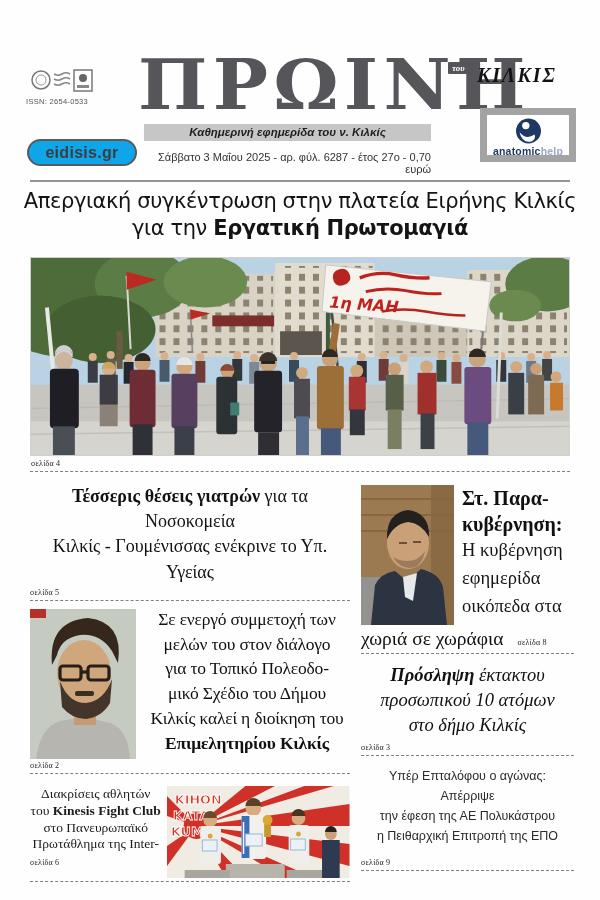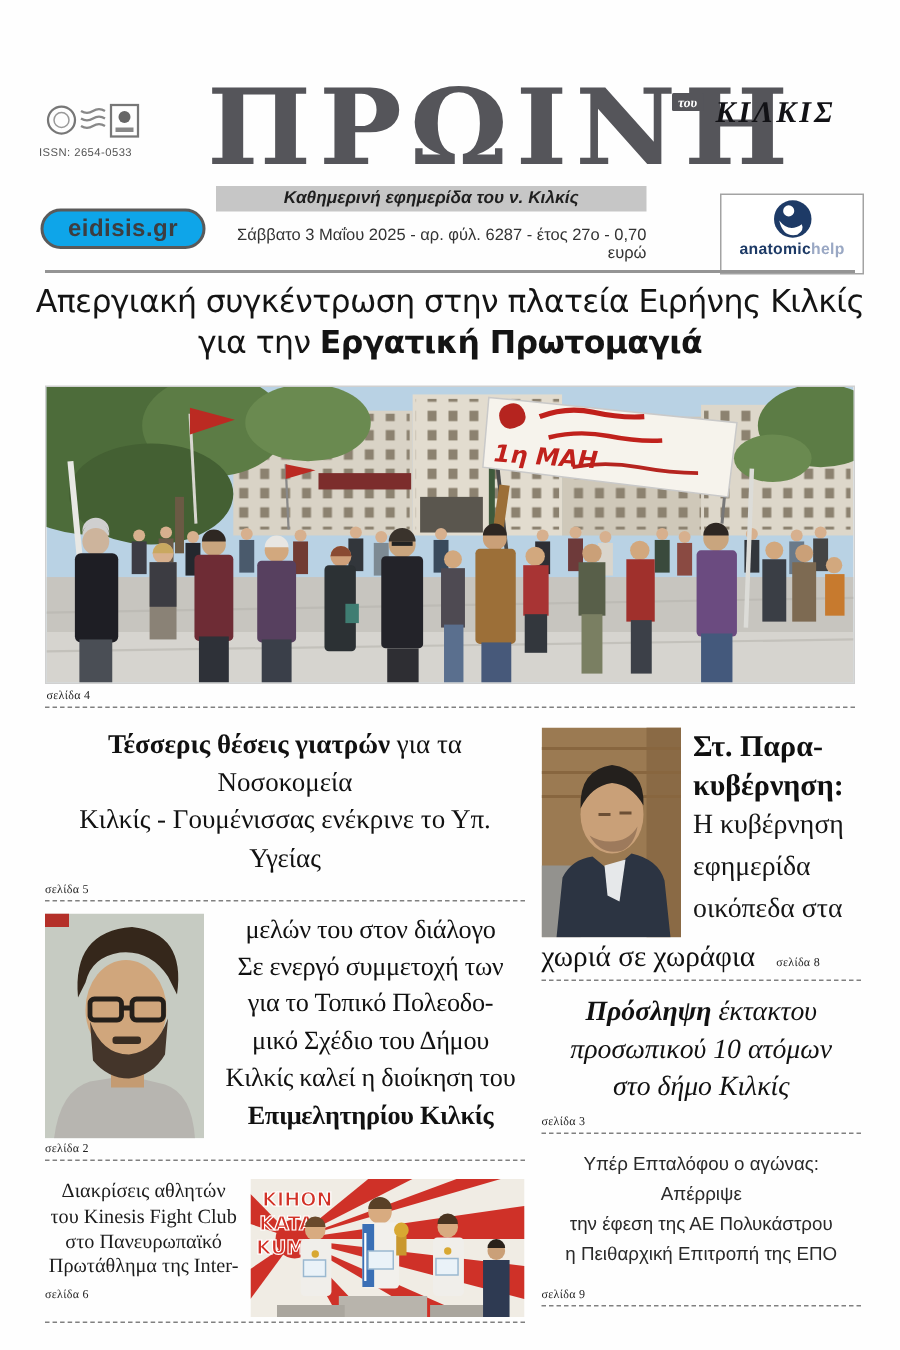--- a/index.html
+++ b/index.html
@@ -19,22 +19,22 @@
         font-style:italic;color:#121216;letter-spacing:2px;white-space:nowrap;}
   .subbar{position:absolute;left:144px;top:124px;width:287px;height:17px;background:#c6c6c6;
         text-align:center;font-family:"Liberation Sans",sans-serif;font-weight:bold;
         font-style:italic;font-size:11.5px;line-height:17px;color:#1e1e1e;}
   .dateline{position:absolute;left:144px;top:151px;width:287px;text-align:right;
         font-family:"Liberation Sans",sans-serif;font-size:11px;color:#333;}
   .sitepill{position:absolute;left:27px;top:139px;width:110px;height:27px;box-sizing:border-box;
         border:2px solid #5a5a5a;border-radius:15px;background:#0ea5e9;text-align:center;
         font-family:"Liberation Sans",sans-serif;font-weight:bold;font-size:16px;
         line-height:23px;color:#3d3d40;letter-spacing:.3px;}
-  .adbox{position:absolute;left:480px;top:129px;width:96px;height:54px;box-sizing:border-box;
-        border:1px solid #a3a3a3;background:#fff;text-align:center;padding-top:3px;}
+  .adbox{position:absolute;left:480px;top:108px;width:96px;height:54px;box-sizing:border-box;
+        border:7px solid #a3a3a3;background:#fff;text-align:center;padding-top:3px;}
   .adbox svg{display:block;margin:0 auto;}
   .adtext{font-family:"Liberation Sans",sans-serif;font-size:10.5px;font-weight:bold;
         letter-spacing:.2px;line-height:1;margin-top:1px;}
   .adtext .b{color:#1d3a66;} .adtext .l{color:#9aa8c4;}
   .hrule{position:absolute;left:30px;top:180px;width:540px;height:2px;background:#949494;}
 
   
   .headline{position:absolute;left:8px;top:188px;width:584px;text-align:center;
         font-family:"DejaVu Sans",sans-serif;font-size:21px;letter-spacing:-.4px;
         line-height:1.3;color:#141414;}
@@ -58,21 +58,21 @@
   .chamber-photo{float:left;width:106px;height:150px;margin-top:3px;}
   .chamber-text{margin-left:114px;text-align:center;font-size:17.5px;line-height:1.42;
         color:#111;padding-top:1px;letter-spacing:-.2px;}
   .chamber-text span{display:block;}
   .chamber-text .b{font-weight:bold;}
   .chamber .art-pg{clear:left;margin-top:2px;}
 
   .sports{margin-top:7px;display:flex;}
   .sports-text{width:134px;text-align:center;font-size:13.5px;line-height:1.25;color:#1c1c1c;padding-top:5px;}
   .sports-text span{display:block;}
-  .sports-text .b{font-weight:normal;display:inline;}
+  .sports-text .b{font-weight:bold;display:inline;}
   .sports-text .inl{display:inline;}
   .sports-pg{text-align:left;margin-top:5px;}
   .sports-photo{width:186px;height:92px;margin-left:6px;margin-top:5px;}
 
   .mp-wrap{overflow:hidden;padding-top:8px;}
   .mp-photo{float:left;width:93px;height:140px;margin-right:8px;}
   .mp-name{font-size:20px;font-weight:bold;line-height:1.3;color:#101010;}
   .mp-name span{display:block;}
   .mp-lines{font-size:18.5px;line-height:1.5;color:#151515;}
   .mp-lines span{display:block;}
@@ -317,22 +317,22 @@
           <path d="M22,56 Q18,12 58,9 Q94,13 88,54 L82,42 Q70,24 50,26 Q31,29 27,46 Z" fill="#35271b"></path>
           <path d="M30,72 L32,98 Q42,110 56,110 Q72,108 80,94 L82,70 Q74,92 56,94 Q38,94 30,72" fill="#44352a"></path>
           <rect x="45" y="82" width="19" height="5" rx="2" fill="#3a2d22"></rect>
           <g stroke="#241f1a" stroke-width="3.2" fill="none">
             <rect x="30" y="57" width="21" height="14" rx="3"></rect>
             <rect x="58" y="57" width="21" height="14" rx="3"></rect>
             <line x1="51" y1="63" x2="58" y2="63"></line>
           </g>
         </svg>
         <div class="chamber-text">
+          <span>Σε ενεργό συμμετοχή των</span>
           <span>μελών του στον διάλογο</span>
-          <span>Σε ενεργό συμμετοχή των</span>
           <span>για το Τοπικό Πολεοδο-</span>
           <span>μικό Σχέδιο του Δήμου</span>
           <span>Κιλκίς καλεί η διοίκηση του</span>
           <span class="b">Επιμελητηρίου Κιλκίς</span>
         </div>
       </div>
       <div class="pg art-pg">σελίδα 2</div>
       <div class="dotline"></div>
     </div>
 

